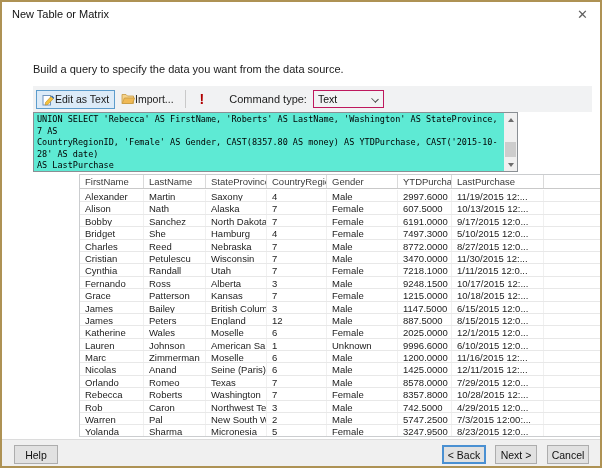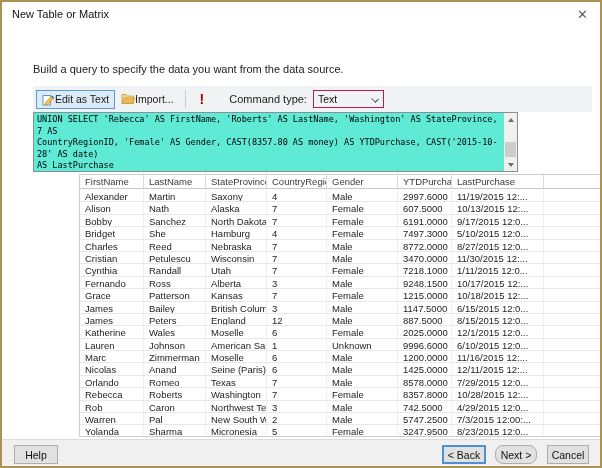--- a/index.html
+++ b/index.html
@@ -84,21 +84,21 @@
     background: #f0f0f0; border-top: 1px solid #dcdcdc;
   }
   .btn {
     position: absolute; top: 5px; height: 19px;
     background: #e1e1e1; border: 1px solid #adadad;
     font-family: "Liberation Sans", sans-serif; font-size: 10.5px; color: #111;
     display: flex; align-items: center; justify-content: center; cursor: default;
   }
   .btn-help   { left: 12px;  width: 44px; }
   .btn-back   { left: 440px; width: 44px; border: 2px solid #4a90d2; }
-  .btn-next   { left: 493px; width: 42px; border-radius: 8px; }
+  .btn-next   { left: 493px; width: 42px; }
   .btn-cancel { left: 545px; width: 42px; }
 </style>
 </head>
 <body>
 
 <div class="dialog">
 
   <span class="title">New Table or Matrix</span>
   <span class="close">✕</span>
 

